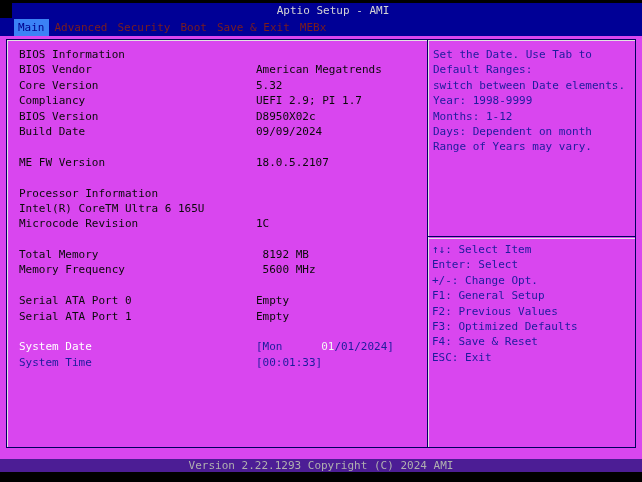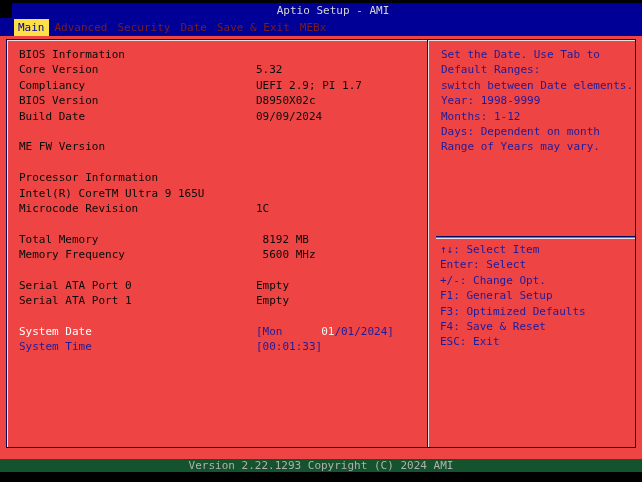--- a/index.html
+++ b/index.html
@@ -12,78 +12,79 @@
     position:absolute; top:3px; left:12px; width:642px; height:15px;
     background:#000096; color:#d4d4d4; text-align:center; line-height:15px;
   }
   .menubar {
     position:absolute; top:18px; left:0; width:642px; height:18px;
     background:#000096; display:flex; align-items:center; padding-left:14px;
   }
   .menu-item {
     color:#7c1d1d; padding:2px 4px; margin-right:2px; white-space:pre; cursor:default;
   }
-  .menu-item.selected { background:#fde047; color:#00008b; }
+  .menu-item.selected { background:#3b82f6; color:#00008b; }
   .content {
     position:absolute; top:36px; left:0; width:642px; height:423px;
-    background:#ef4444;
+    background:#d946ef;
   }
   .panel {
     position:absolute; border:1px solid #00005f;
     box-shadow: inset 1px 1px 0 #e2e2e2;
   }
   .left-panel  { left:6px;   top:3px; width:422px; height:409px; padding-top:7px; }
-  .right-panel { left:427px; top:3px; width:209px; height:409px; color:#1c1c9c;padding-left:8px; }
+  .right-panel { left:427px; top:3px; width:209px; height:409px; color:#1c1c9c; }
   .row { height:15.4px; line-height:15.4px; display:flex; padding-left:12px; white-space:pre; color:#0a0a0a; }
   .row .label { width:237px; overflow:hidden; }
   .row .value { flex:1; overflow:hidden; }
   .row.sel-row .label { color:#ffffff; }
   .row.blue-row .label, .row.blue-row .value, .val-blue { color:#1c1c9c; }
   .val-white { color:#f4f4f4;margin-left:32px; }
   .help-area { height:196px; padding:7px 4px 0 5px; }
   .help-line { height:15.4px; line-height:15.4px; white-space:pre; }
   .keys-divider { height:2px; border-top:1px solid #00005f; box-shadow:0 1px 0 #e2e2e2; margin:0; }
   .keys-area { padding:4px 2px 0 4px; }
   .key-line { height:15.4px; line-height:15.4px; white-space:pre; }
   .footer {
     position:absolute; top:459px; left:0; width:642px; height:13px;
-    background:#14532d; color:#b0b0b0; text-align:center; line-height:13px;
+    background:#4c1d95; color:#b0b0b0; text-align:center; line-height:13px;
   }
 </style>
 </head>
 <body>
 
 <div class="screen">
 
   <div class="titlebar">
     <span>Aptio Setup - AMI</span>
   </div>
 
   <div class="menubar">
     <span class="menu-item selected">Main</span>
     <span class="menu-item">Advanced</span>
     <span class="menu-item">Security</span>
-    <span class="menu-item">Date</span>
+    <span class="menu-item">Boot</span>
     <span class="menu-item">Save &amp; Exit</span>
     <span class="menu-item">MEBx</span>
   </div>
 
   <div class="content">
 
     <div class="panel left-panel">
       <div class="row"><span class="label">BIOS Information</span><span class="value"></span></div>
+      <div class="row"><span class="label">BIOS Vendor</span><span class="value">American Megatrends</span></div>
       <div class="row"><span class="label">Core Version</span><span class="value">5.32</span></div>
       <div class="row"><span class="label">Compliancy</span><span class="value">UEFI 2.9; PI 1.7</span></div>
       <div class="row"><span class="label">BIOS Version</span><span class="value">D8950X02c</span></div>
       <div class="row"><span class="label">Build Date</span><span class="value">09/09/2024</span></div>
       <div class="row"><span class="label"></span><span class="value"></span></div>
-      <div class="row"><span class="label">ME FW Version</span></div>
+      <div class="row"><span class="label">ME FW Version</span><span class="value">18.0.5.2107</span></div>
       <div class="row"><span class="label"></span><span class="value"></span></div>
       <div class="row"><span class="label">Processor Information</span><span class="value"></span></div>
-      <div class="row"><span class="label">Intel(R) CoreTM Ultra 9 165U</span><span class="value"></span></div>
+      <div class="row"><span class="label">Intel(R) CoreTM Ultra 6 165U</span><span class="value"></span></div>
       <div class="row"><span class="label">Microcode Revision</span><span class="value">1C</span></div>
       <div class="row"><span class="label"></span><span class="value"></span></div>
       <div class="row"><span class="label">Total Memory</span><span class="value"> 8192 MB</span></div>
       <div class="row"><span class="label">Memory Frequency</span><span class="value"> 5600 MHz</span></div>
       <div class="row"><span class="label"></span><span class="value"></span></div>
       <div class="row"><span class="label">Serial ATA Port 0</span><span class="value">Empty</span></div>
       <div class="row"><span class="label">Serial ATA Port 1</span><span class="value">Empty</span></div>
       <div class="row"><span class="label"></span><span class="value"></span></div>
 
       <div class="row sel-row">
@@ -105,20 +106,21 @@
         <div class="help-line">Months: 1-12</div>
         <div class="help-line">Days: Dependent on month</div>
         <div class="help-line">Range of Years may vary.</div>
       </div>
       <div class="keys-divider"></div>
       <div class="keys-area">
         <div class="key-line">↑↓: Select Item</div>
         <div class="key-line">Enter: Select</div>
         <div class="key-line">+/-: Change Opt.</div>
         <div class="key-line">F1: General Setup</div>
+        <div class="key-line">F2: Previous Values</div>
         <div class="key-line">F3: Optimized Defaults</div>
         <div class="key-line">F4: Save &amp; Reset</div>
         <div class="key-line">ESC: Exit</div>
       </div>
     </div>
 
   </div>
 
   <div class="footer">
     <span>Version 2.22.1293 Copyright (C) 2024 AMI</span>

